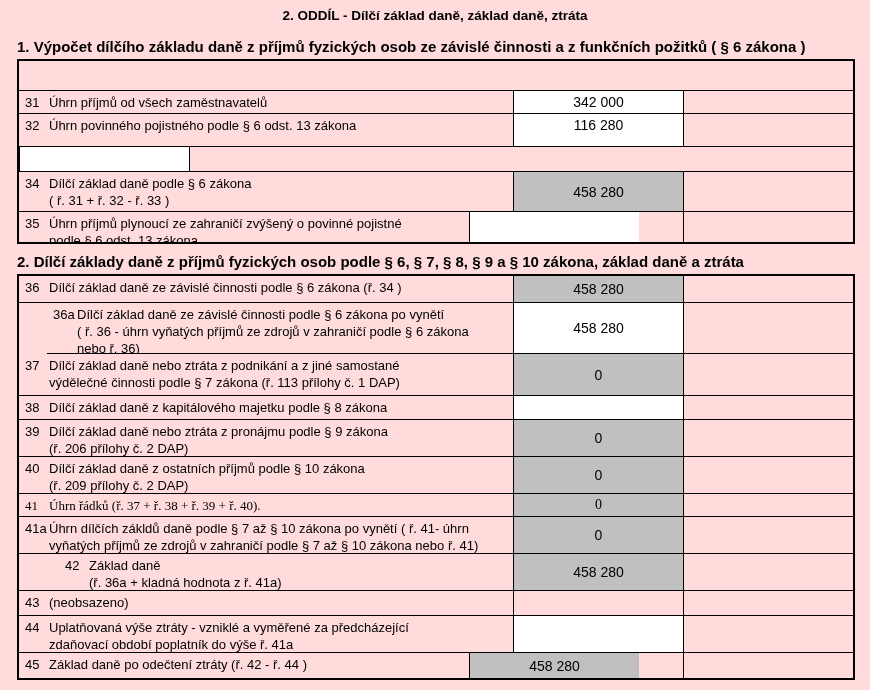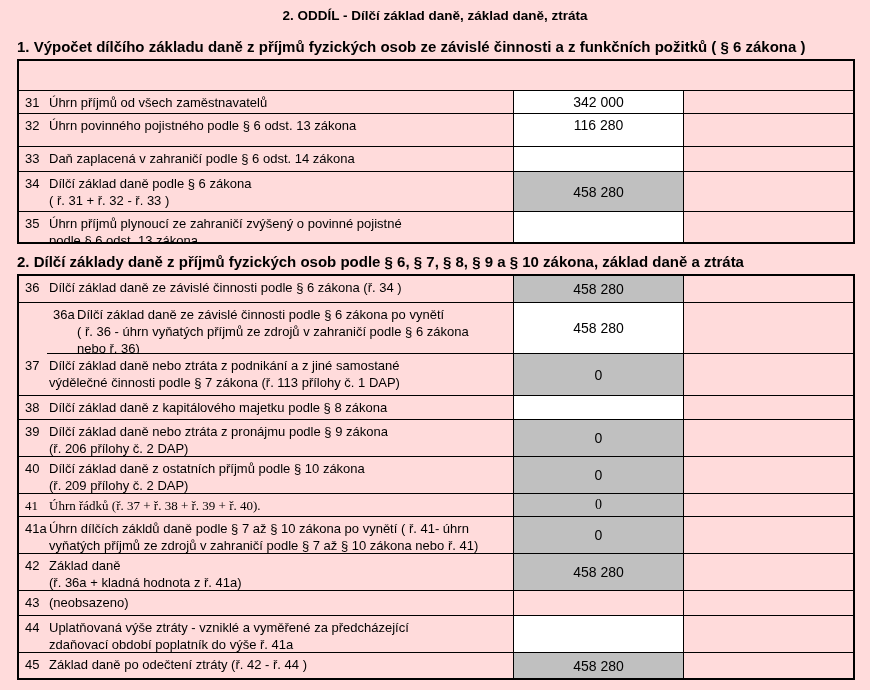--- a/index.html
+++ b/index.html
@@ -25,21 +25,21 @@
   .form-table {
     margin-left: 17px;
     width: 838px;
     border: 2px solid #000;
     background: #FFDBDB;
   }
   .trow {
     display: flex;
     border-bottom: 1px solid #000;
   }
-  .trow:last-child { border-bottom: none; }
+  .trow:last-child { border-bottom: none; gap: 44px; }
   .cell { overflow: hidden; }
   .label-cell {
     flex: 1;
     display: flex;
     align-items: flex-start;
     padding-top: 3px;
     font-size: 13px;
     line-height: 17px;
   }
   .row-num {
@@ -103,26 +103,20 @@
       <span class="row-num">32</span>
       <div class="row-label">
             <div>Úhrn povinného pojistného podle § 6 odst. 13 zákona</div>
           </div>
     </div>
     <div class="cell value-cell cell-input v-top">116 280</div>
     <div class="cell office-cell cell-none"></div>
   </div>
 
   <div class="trow" style="height: 25px;">
-    <div class="cell label-cell">
-      <span class="row-num">33</span>
-      <div class="row-label">
-            <div>Daň zaplacená v zahraničí podle § 6 odst. 14 zákona</div>
-          </div>
-    </div>
     <div class="cell value-cell cell-input"></div>
     <div class="cell office-cell cell-none"></div>
   </div>
 
   <div class="trow" style="height: 40px;">
     <div class="cell label-cell">
       <span class="row-num">34</span>
       <div class="row-label">
             <div>Dílčí základ daně podle § 6 zákona</div>
             <div>( ř. 31 + ř. 32 - ř. 33 )</div>
@@ -237,21 +231,21 @@
       <span class="row-num">41a</span>
       <div class="row-label">
             <div>Úhrn dílčích zákldů daně podle § 7 až § 10 zákona po vynětí ( ř. 41- úhrn</div>
             <div>vyňatých příjmů ze zdrojů v zahraničí podle § 7 až § 10 zákona nebo ř. 41)</div>
           </div>
     </div>
     <div class="cell value-cell cell-computed">0</div>
     <div class="cell office-cell cell-none"></div>
   </div>
 
-  <div class="trow" style="height: 37px;">
+  <div class="trow" style="height: 37px; padding-left: 40px;">
     <div class="cell label-cell">
       <span class="row-num">42</span>
       <div class="row-label">
             <div>Základ daně</div>
             <div>(ř. 36a + kladná hodnota z ř. 41a)</div>
           </div>
     </div>
     <div class="cell value-cell cell-computed">458 280</div>
     <div class="cell office-cell cell-none"></div>
   </div>

